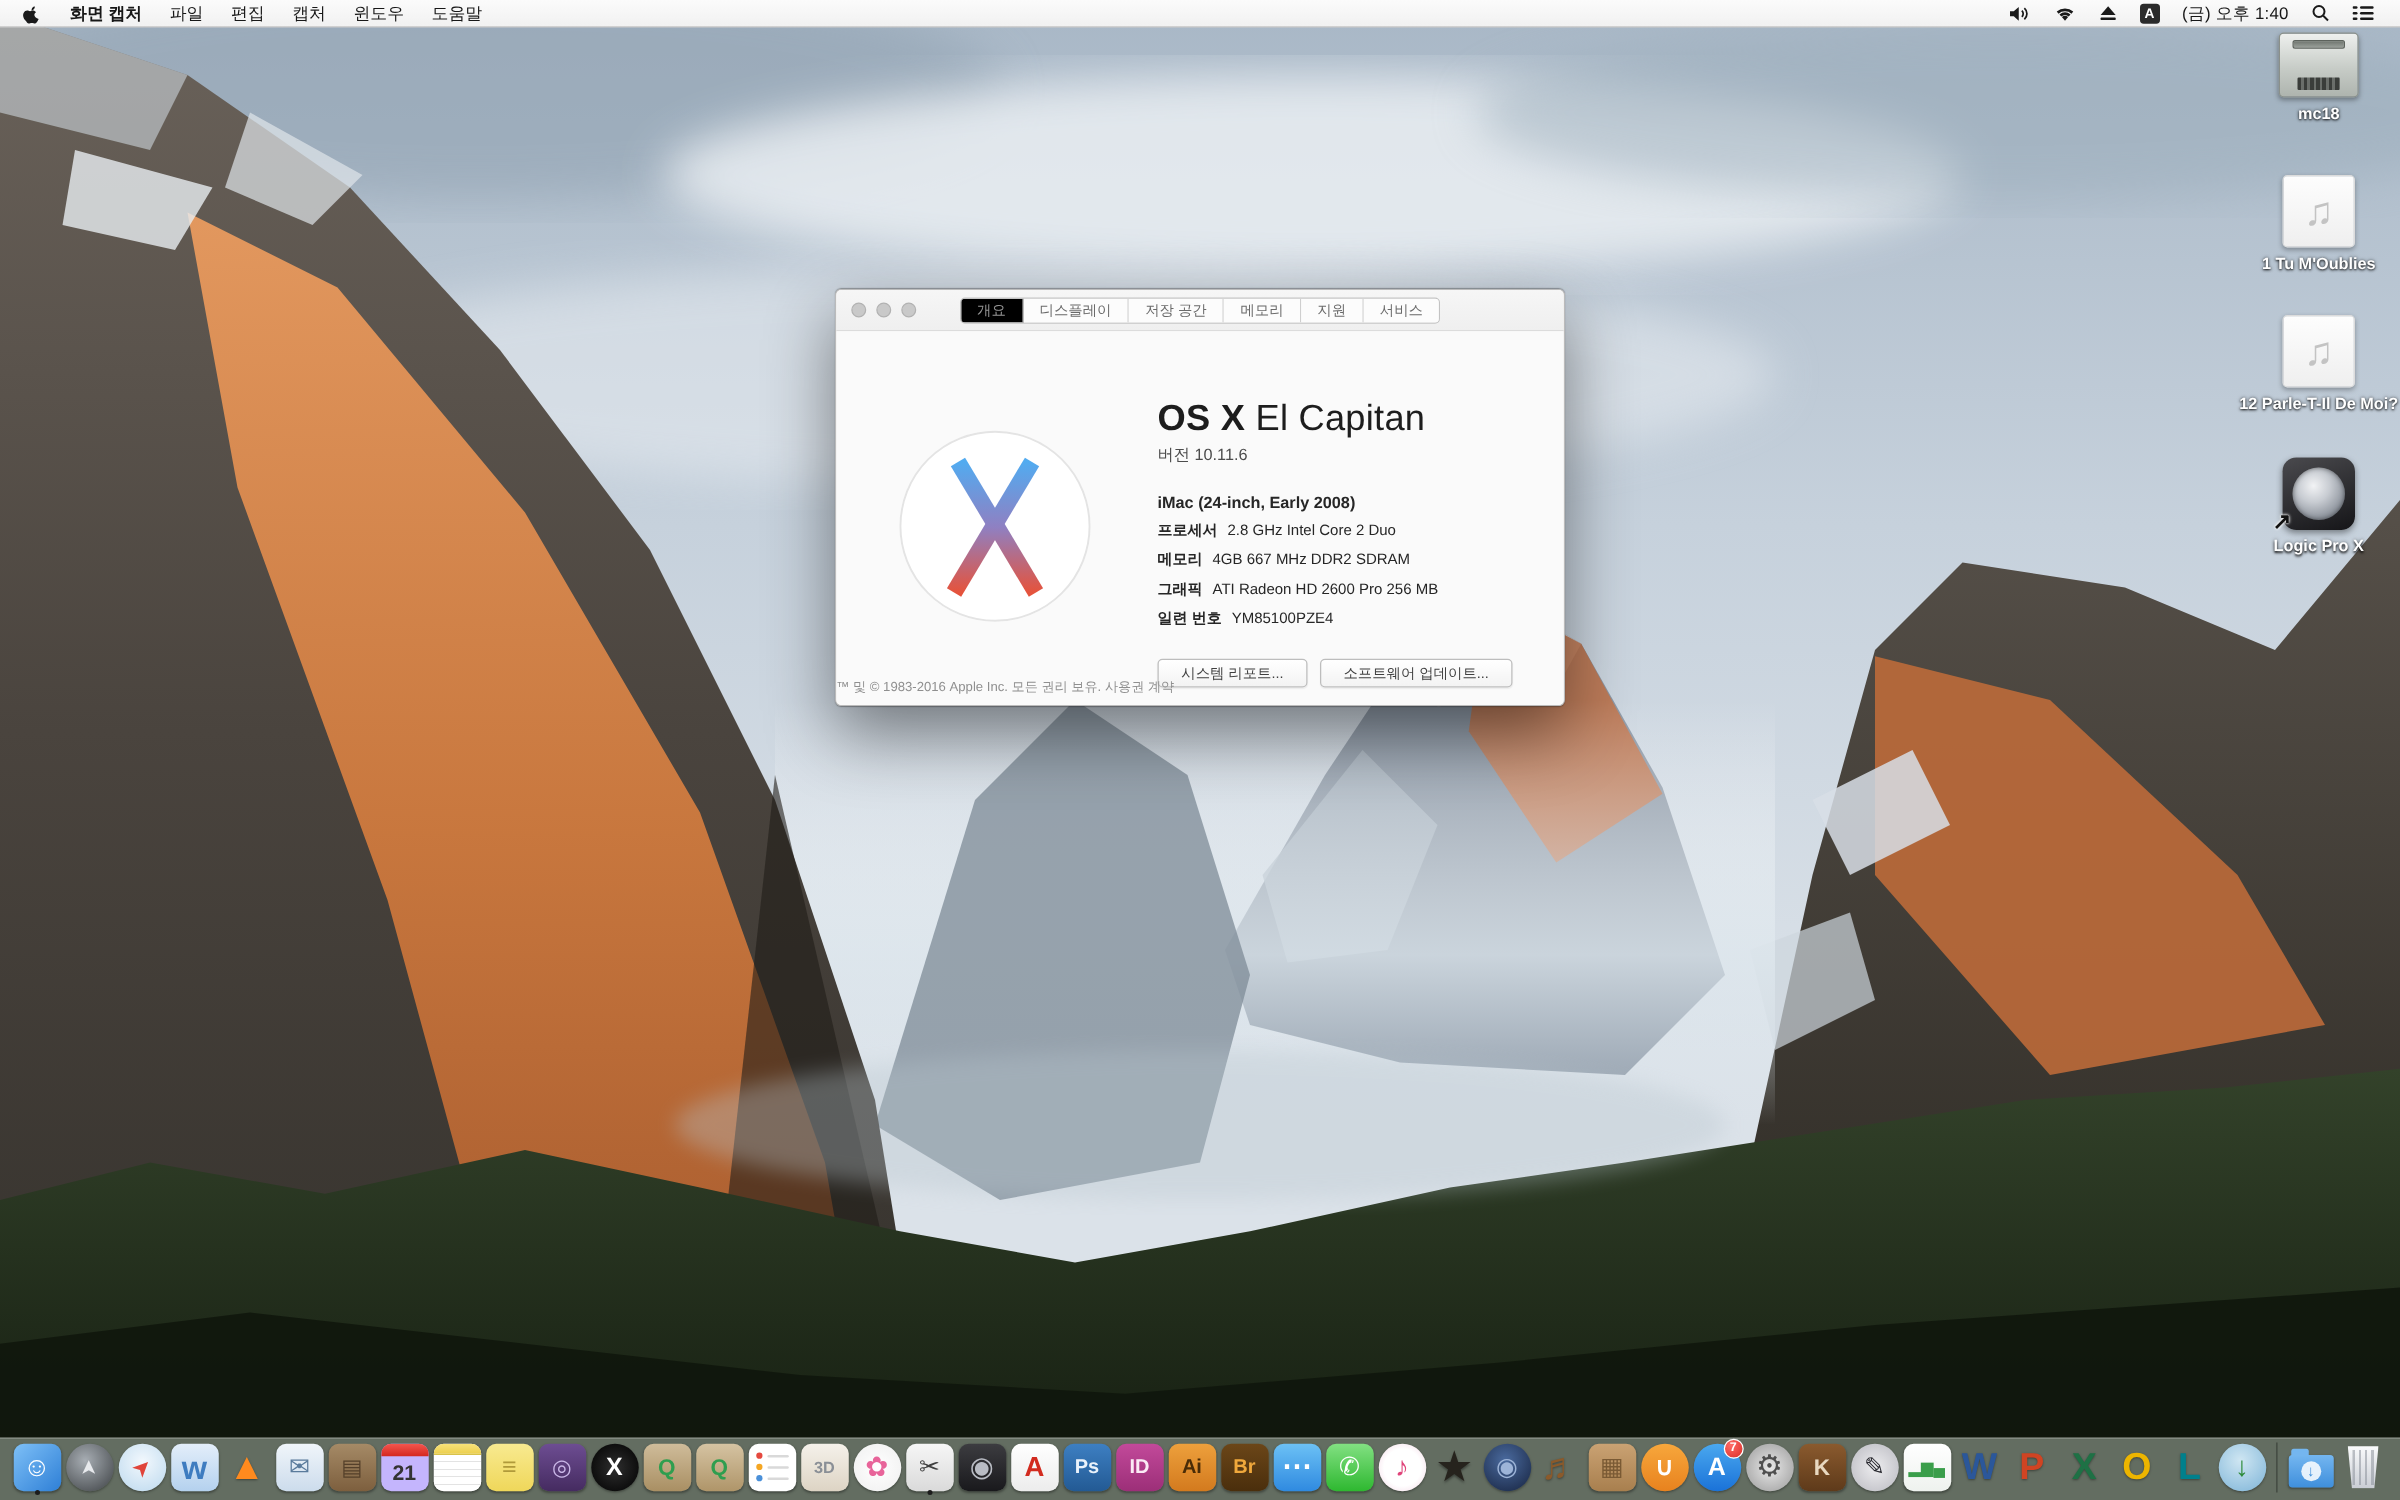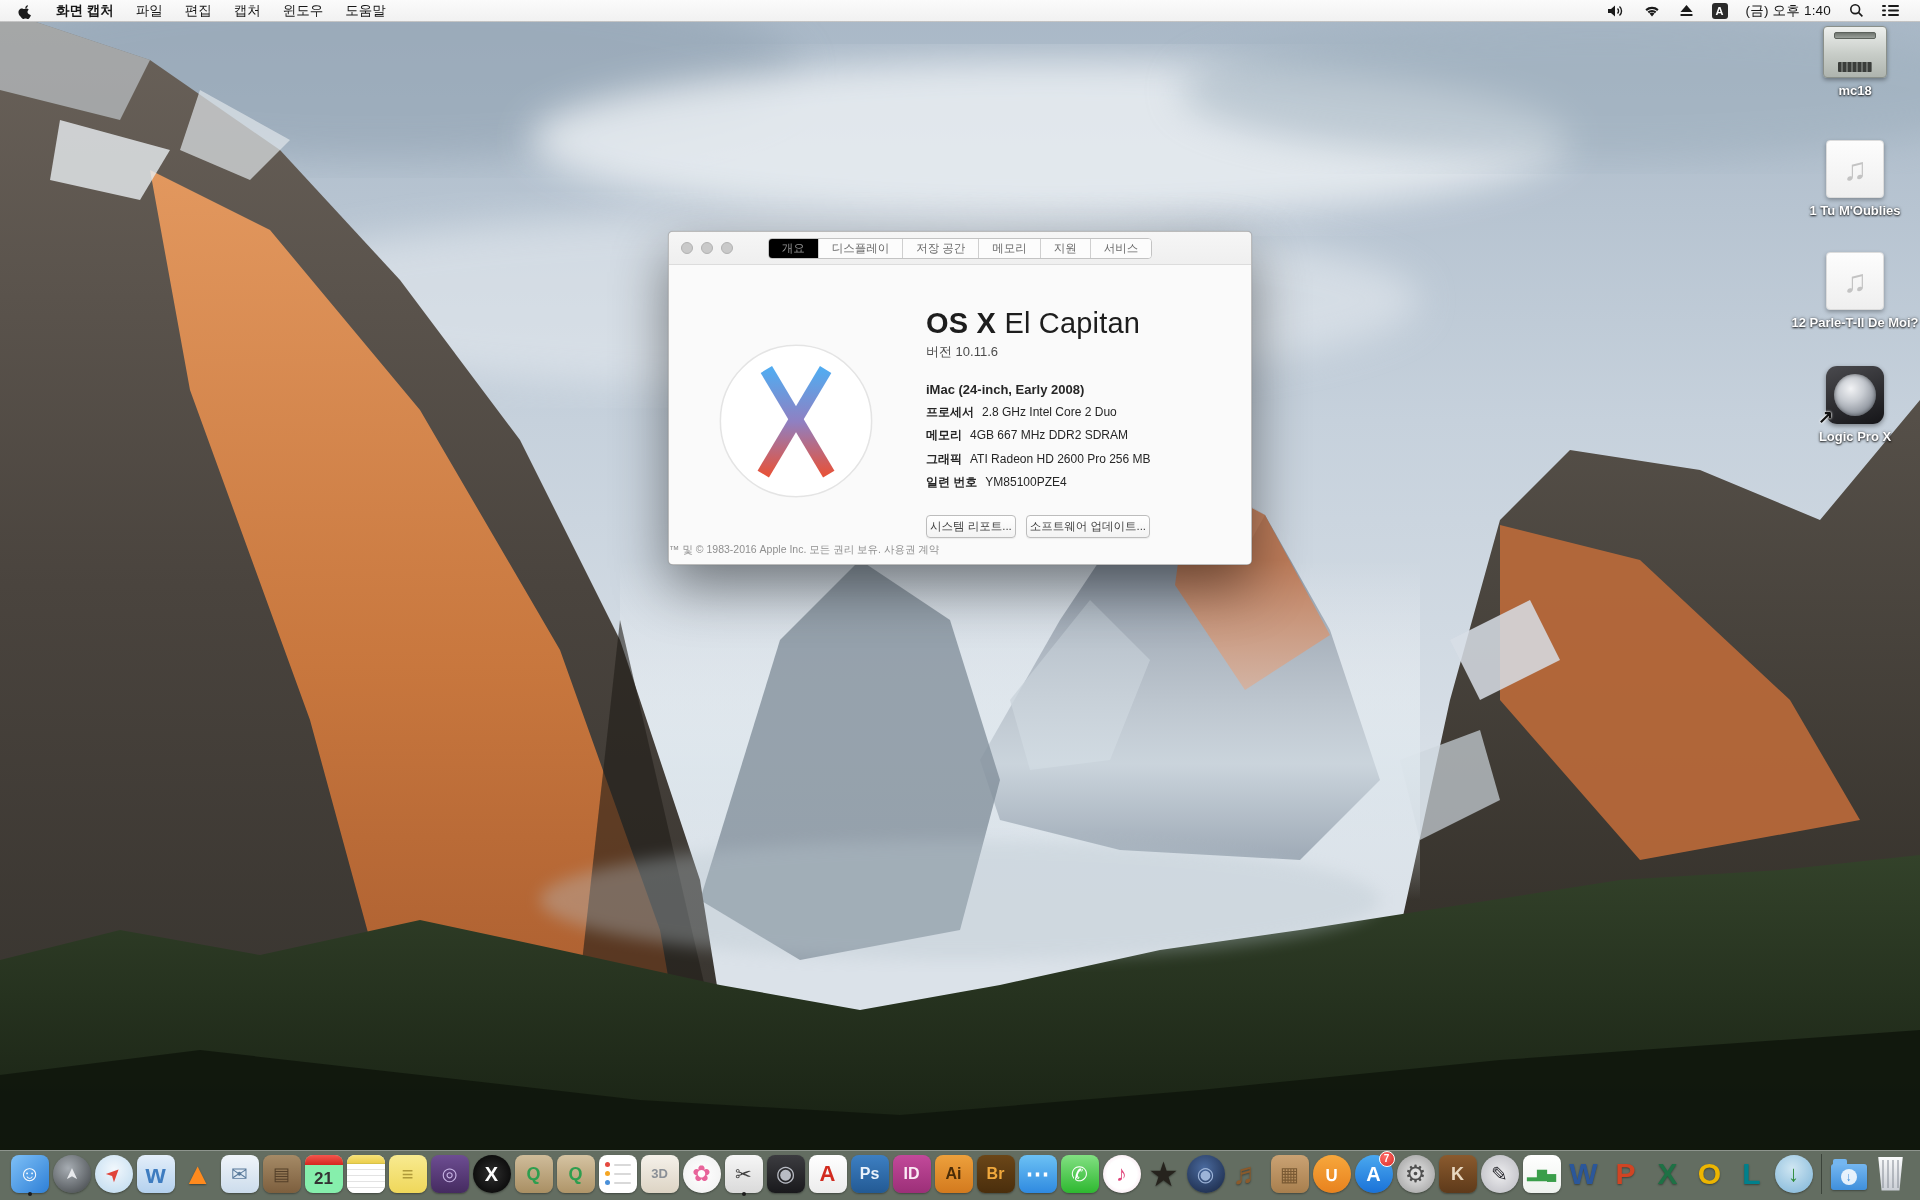--- a/index.html
+++ b/index.html
@@ -53,50 +53,50 @@
     position:relative; display:flex; align-items:center; justify-content:center; }
   .traffic { position:absolute; left:12px; top:0; height:100%; display:flex; align-items:center; gap:8px; }
   .tl { width:12px; height:12px; border-radius:50%; background:#c9c9c9; border:1px solid #b2b2b2; }
   .tabs { display:flex; border:1px solid #c3c3c3; border-radius:4px; overflow:hidden; background:#fff; height:21px; }
   .tab { font-size:11.5px; color:#6a6a6a; padding:0 13px; display:flex; align-items:center; background:#fcfcfc;
     border-right:1px solid #cfcfcf; cursor:default; white-space:nowrap; }
   .tab:last-child { border-right:none; }
   .tab.selected { background:#000000; color:#959595; }
   .win-content { position:relative; height:301px; background:#fafafa; }
   .oslogo { position:absolute; left:49px; top:78px; width:156px; height:156px; }
-  .info-col { position:absolute; left:257px; top:42px; }
+  .info-col { position:absolute; left:257px; top:54px; }
   .os-title { font-size:29px; color:#1d1d1d; letter-spacing:.2px; }
   .os-title .strong { font-weight:bold; }
   .os-title .light { font-weight:300; }
   .version { margin-top:3px; font-size:13px; color:#4c4c4c; }
   .model { margin-top:21px; font-size:13px; font-weight:bold; color:#262626; }
   .spec-row { margin-top:6.5px; font-size:12px; color:#262626; }
   .spec-row .lbl { font-weight:bold; margin-right:8px; }
   .btn-row { margin-top:24px; display:flex; gap:10px; }
   .pushbtn { font-size:11.5px; color:#3f3f3f; background:linear-gradient(#ffffff,#f3f3f3);
-    border:1px solid #bdbdbd; border-radius:4px; padding:3px 3px; box-shadow:0 1px 1px rgba(0,0,0,.06); cursor:default; }
+    border:1px solid #bdbdbd; border-radius:4px; padding:3px 18px; box-shadow:0 1px 1px rgba(0,0,0,.06); cursor:default; }
   .win-footer { position:absolute; left:0; right:0; bottom:9px; text-align:left; font-size:10.5px; color:#8f8f8f; }
 
   
   .dock { position:absolute; left:0; right:0; bottom:0; height:50px; z-index:30;
     background:rgba(118,128,116,.82); border-top:1px solid rgba(255,255,255,.28);
     display:flex; align-items:center; justify-content:center; gap:2px; padding:0 6px 4px 6px; }
   .dock-item { position:relative; width:40px; height:44px; display:flex; align-items:center; justify-content:center; cursor:default; flex:0 0 auto; }
   .dock-item .tile { width:38px; height:38px; border-radius:8px; display:flex; align-items:center; justify-content:center;
     box-shadow:0 1px 2px rgba(0,0,0,.35); }
   .dock-item .tile.circle { border-radius:50%; }
   .dock-item .glyph { line-height:1; user-select:none; }
   .dock-item .dot { position:absolute; bottom:0px; left:50%; transform:translateX(-50%);
     width:4px; height:4px; border-radius:50%; background:#1c1c1c; }
   .dock-item .badge { position:absolute; top:-1px; right:-1px; min-width:16px; height:16px; padding:0 4px;
     background:radial-gradient(circle at 35% 30%, #ff6b66, #d92c27); border:1px solid #fff; border-radius:9px;
     color:#fff; font-size:10px; font-weight:bold; display:flex; align-items:center; justify-content:center; }
   .dock-sep { width:1px; height:40px; background:rgba(30,35,30,.55); margin:0 5px; flex:0 0 auto; }
   
-  .cal-tile { background:#86efac; flex-direction:column; overflow:hidden; }
+  .cal-tile { background:#c4b5fd; flex-direction:column; overflow:hidden; }
   .cal-top { width:100%; height:10px; background:linear-gradient(#f4564e,#d4271f); }
   .cal-num { flex:1; display:flex; align-items:center; justify-content:center; font-size:17px; font-weight:bold; color:#333; width:100%; }
   .notes-tile { background:#fff; flex-direction:column; overflow:hidden; }
   .notes-top { width:100%; height:9px; background:linear-gradient(#f7e27a,#eccf4e); border-bottom:1px solid #d8c24a; }
   .notes-lines { flex:1; width:100%; background:repeating-linear-gradient(#fff 0 5px, #e3e3e3 5px 6px); }
   .rem-tile { background:#fff; flex-direction:column; align-items:flex-start !important; padding:6px 6px; gap:4px; }
   .rem-line { display:flex; align-items:center; gap:4px; width:100%; }
   .rem-dot { width:5px; height:5px; border-radius:50%; }
   .rem-bar { height:2px; background:#d9d9d9; flex:1; border-radius:1px; }
   .folder-shape { width:36px; height:26px; border-radius:3px; position:relative; margin-top:6px;

